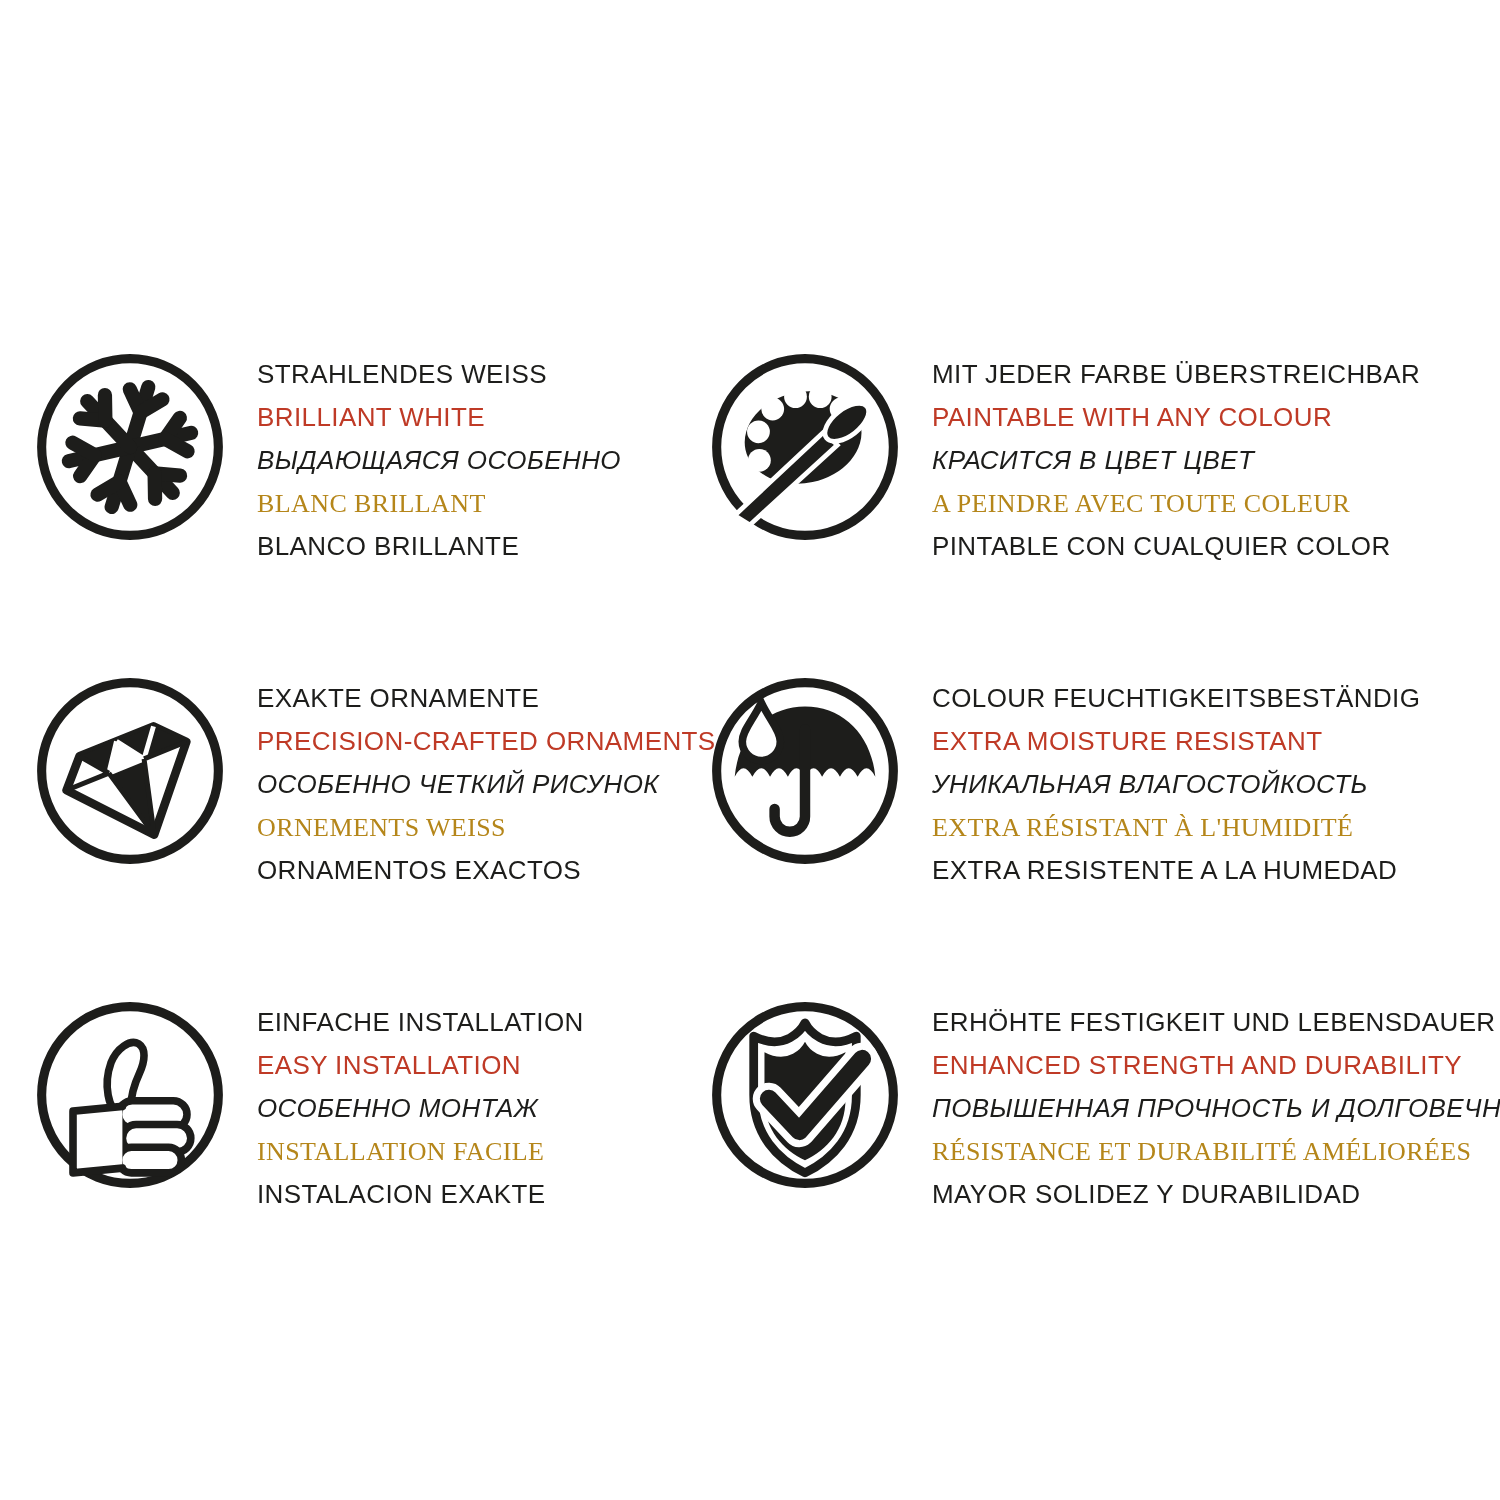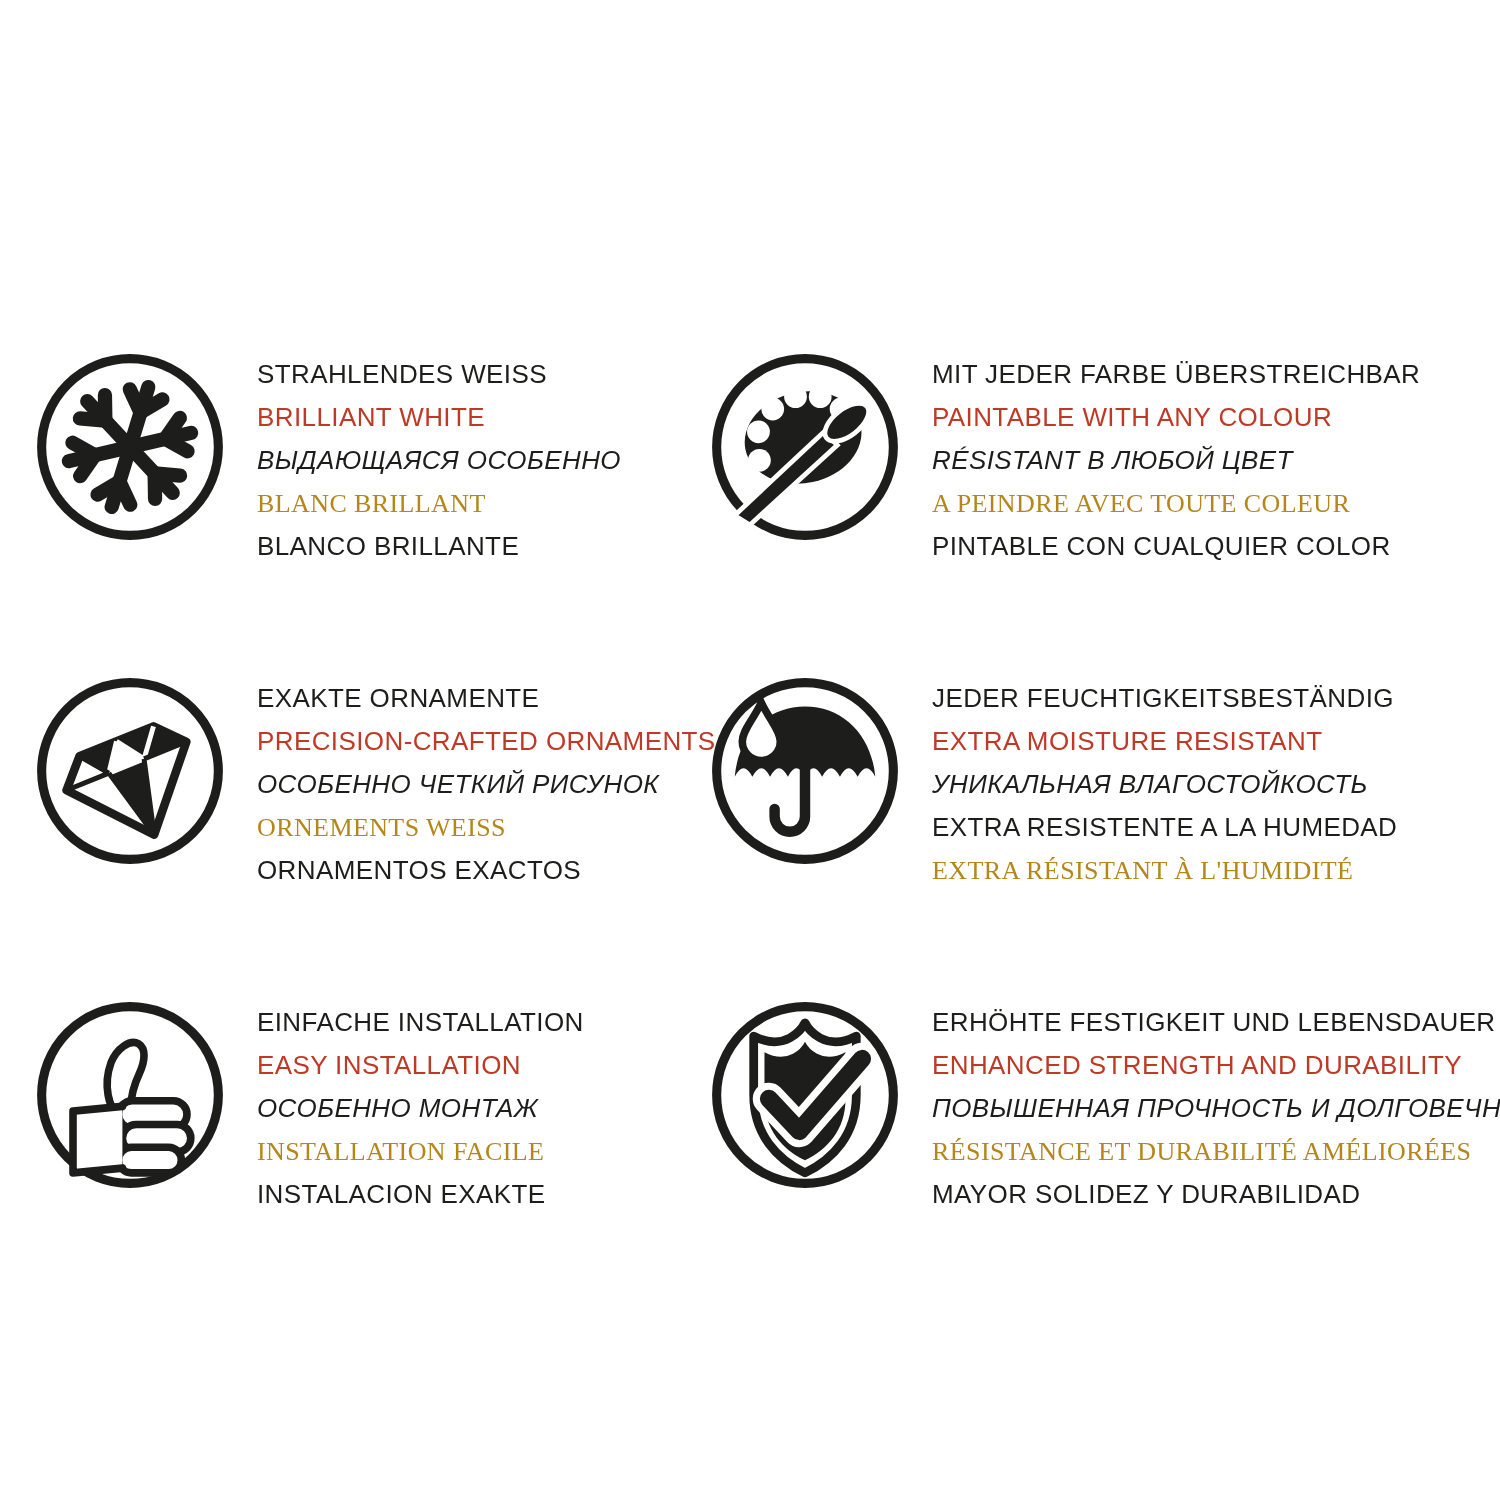--- a/index.html
+++ b/index.html
@@ -93,21 +93,21 @@
           </g>
           <g stroke="#fff" stroke-width="2.5">
             <polygon points="13,86 60,42 67,49 21,91" fill="#1d1d1b"></polygon>
             <ellipse cx="72" cy="37" rx="13.5" ry="7" transform="rotate(-38 72 37)" fill="#1d1d1b"></ellipse>
           </g>
         </svg>
       </div>
       <div class="lines">
         <p class="line l-de">MIT JEDER FARBE ÜBERSTREICHBAR</p>
         <p class="line l-en">PAINTABLE WITH ANY COLOUR</p>
-        <p class="line l-ru">RÉSISTANT В ЛЮБОЙ ЦВЕТ</p>
+        <p class="line l-ru">КРАСИТСЯ В ЦВЕТ ЦВЕТ</p>
         <p class="line l-fr">A PEINDRE AVEC TOUTE COLEUR</p>
         <p class="line l-es">PINTABLE CON CUALQUIER COLOR</p>
       </div>
     </div>
 
     <div class="feature">
       <div class="badge">
         <svg viewBox="0 0 100 100">
           <circle cx="50" cy="50" r="46.5" fill="#fff" stroke="#1d1d1b" stroke-width="4.8"></circle>
           <g transform="rotate(-22 50 52)">
@@ -140,25 +140,25 @@
           <path d="M50,16 C30,16 15,31 13,53
                    Q17.6,44 22.3,53 Q27,44 31.6,53 Q36.3,44 41,53
                    Q45.5,44 50,53 Q54.5,44 59,53
                    Q63.7,44 68.4,53 Q73,44 77.7,53
                    Q82.4,44 87,53 C85,31 70,16 50,16 Z" fill="#1d1d1b"></path>
           <path d="M50,28 L50,74 A8,8 0 0 1 34,74 L34,70" fill="none" stroke="#1d1d1b" stroke-width="5.5" stroke-linecap="round"></path>
           <path d="M27,14 C22.5,23.5 17,28.5 17,34.5 A10,10 0 0 0 37,34.5 C37,28.5 31.5,23.5 27,14 Z" fill="#fff" stroke="#1d1d1b" stroke-width="4"></path>
         </svg>
       </div>
       <div class="lines">
-        <p class="line l-de">JEDER FEUCHTIGKEITSBESTÄNDIG</p>
+        <p class="line l-de">COLOUR FEUCHTIGKEITSBESTÄNDIG</p>
         <p class="line l-en">EXTRA MOISTURE RESISTANT</p>
         <p class="line l-ru">УНИКАЛЬНАЯ ВЛАГОСТОЙКОСТЬ</p>
+        <p class="line l-fr">EXTRA RÉSISTANT À L'HUMIDITÉ</p>
         <p class="line l-es">EXTRA RESISTENTE A LA HUMEDAD</p>
-        <p class="line l-fr">EXTRA RÉSISTANT À L'HUMIDITÉ</p>
       </div>
     </div>
 
     <div class="feature">
       <div class="badge">
         <svg viewBox="0 0 100 100">
           <circle cx="50" cy="50" r="46.5" fill="#fff" stroke="#1d1d1b" stroke-width="4.8"></circle>
           <g stroke="#1d1d1b" stroke-width="4" fill="#fff" stroke-linejoin="round" stroke-linecap="round">
             <path d="M46,62 C38,58 36,44 40,33 C43,25.5 50,20.5 54.5,23 C58.5,25.5 58,32 55,38.5 C52,45 50.5,51 50.5,56 L50.5,62 Z"></path>
             <rect x="44" y="53" width="36" height="14.5" rx="7.2"></rect>

